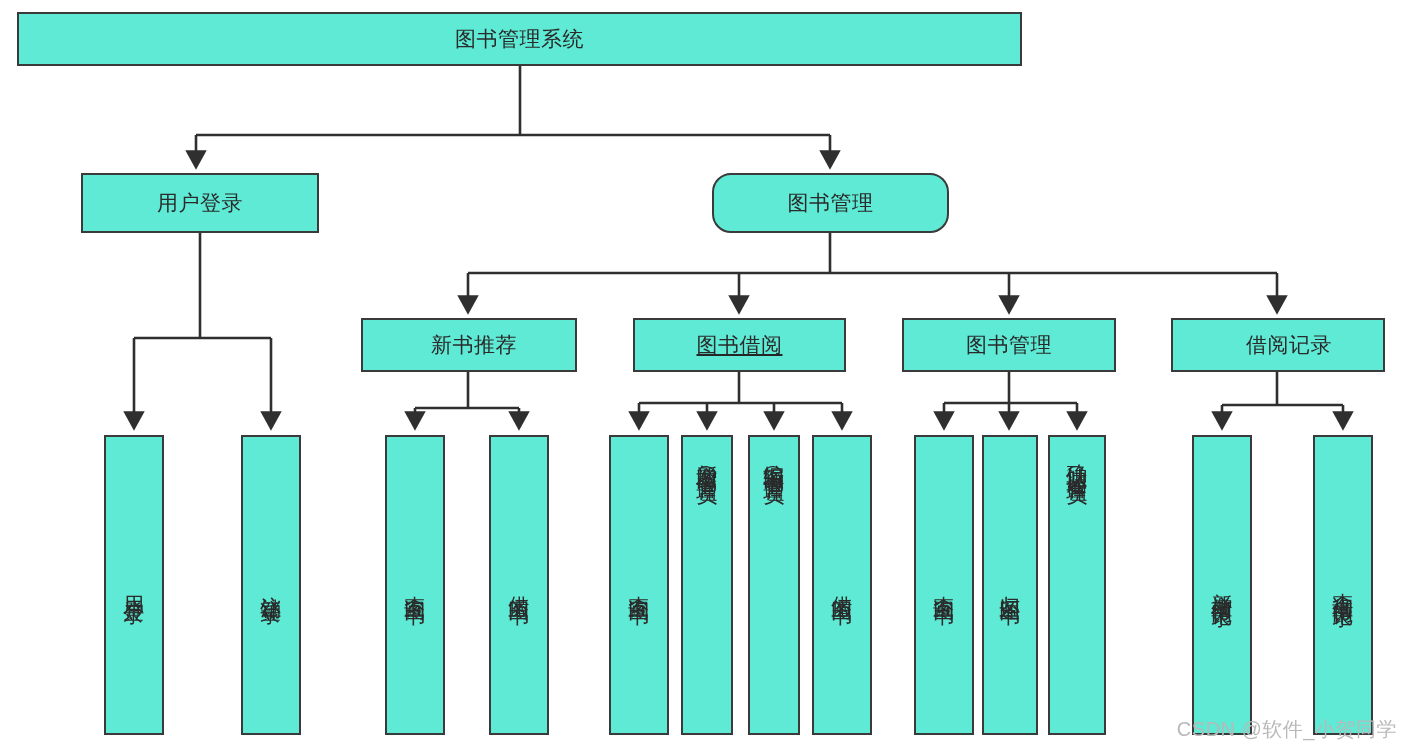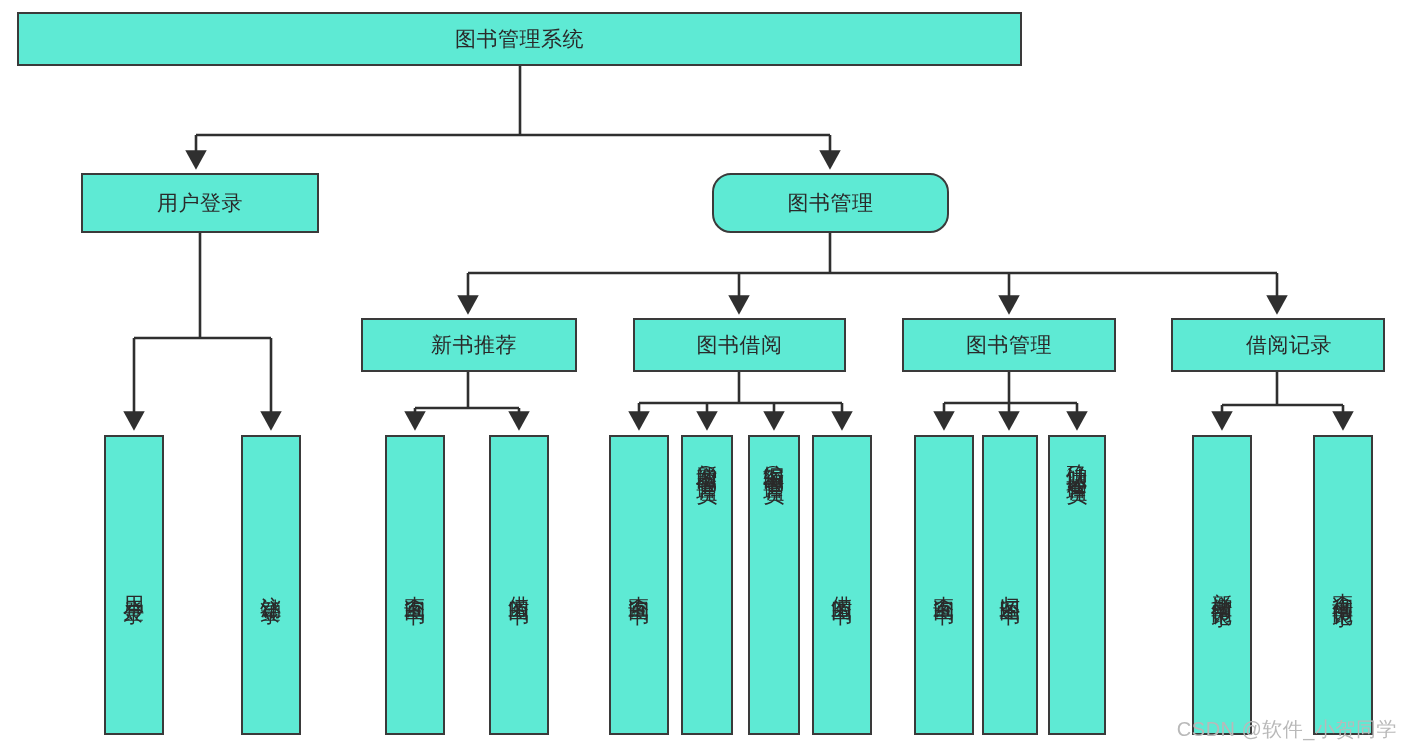--- a/index.html
+++ b/index.html
@@ -137,21 +137,21 @@
   </div>
 
   <div class="node h" style="left:712px;top:173px;width:237px;height:60px;border-radius:19px;">
     <span class="lbl">图书管理</span>
   </div>
 
   <div class="node h" style="left:361px;top:318px;width:216px;height:54px;padding-left:10px;">
     <span class="lbl">新书推荐</span>
   </div>
 
-  <div class="node h" style="left:633px;top:318px;width:213px;height:54px;">
+  <div class="node h" style="left:633px;top:318px;width:213px;height:54px;text-decoration:underline;">
     <span class="lbl">图书借阅</span>
   </div>
 
   <div class="node h" style="left:902px;top:318px;width:214px;height:54px;">
     <span class="lbl">图书管理</span>
   </div>
 
   <div class="node h" style="left:1171px;top:318px;width:214px;height:54px;padding-left:22px;">
     <span class="lbl">借阅记录</span>
   </div>

